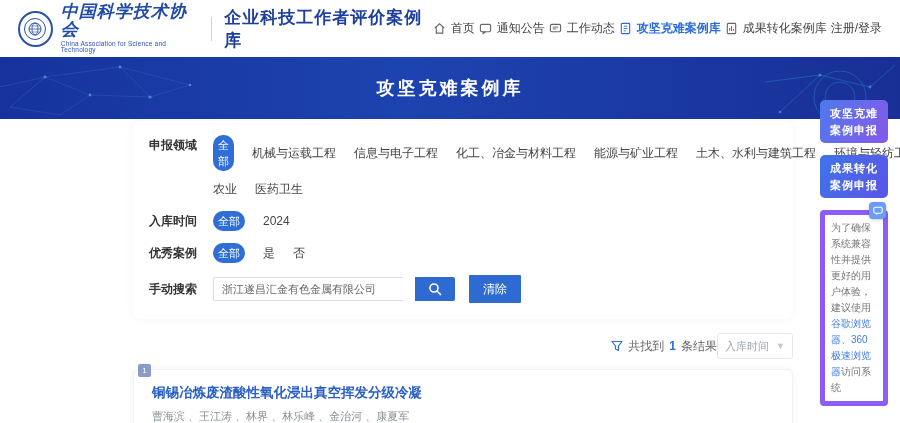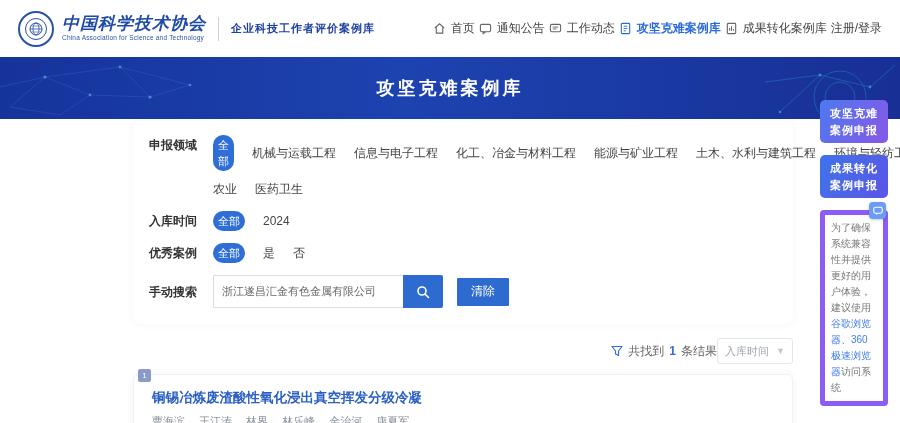--- a/index.html
+++ b/index.html
@@ -11,21 +11,21 @@
 
   
   .topbar { height:57px; display:flex; align-items:center; padding:0 18px; background:#fff; }
   .logo-group { display:flex; align-items:center; }
   .seal { width:36px; height:36px; border-radius:50%; border:2px solid #2a52a8; display:flex; align-items:center; justify-content:center; margin-right:8px; }
   .seal svg { display:block; }
   .org-names { display:flex; flex-direction:column; line-height:1.05; }
   .org-cn { font-family:"DejaVu Serif", serif; font-weight:bold; font-style:italic; font-size:17px; color:#1f4aa8; letter-spacing:1px; }
   .org-en { font-size:6.5px; color:#2a52a8; margin-top:2px; letter-spacing:0.2px; }
   .v-sep { width:1px; height:24px; background:#c9d2e4; margin:0 12px; }
-  .site-title { font-size:11px; font-weight:bold; color:#1d3f9e; letter-spacing:1px; }
+  .site-title { font-size:17px; font-weight:bold; color:#1d3f9e; letter-spacing:1px; }
 
   .nav { margin-left:auto; display:flex; align-items:flex-end; gap:4px; }
   .nav-item { display:flex; align-items:center; gap:5px; font-size:12px; color:#444; cursor:pointer; white-space:nowrap; }
   .nav-item .nicon { width:13px; height:13px; display:inline-flex; }
   .nav-item.active { color:#2b6bd8; font-weight:bold; }
   .nav-item.active .nicon svg * { stroke:#2b6bd8; }
 
   
   .banner { position:relative; height:62px; background:linear-gradient(90deg,#16339b,#1d43b0 45%,#182f96); overflow:hidden; }
   .banner-title { position:absolute; left:0; right:0; top:50%; transform:translateY(-50%); text-align:center; color:#fff; font-size:18px; font-weight:bold; letter-spacing:3px; }
@@ -38,21 +38,21 @@
 
   .filter-card { background:#fff; border-radius:8px; padding:14px 16px 4px; box-shadow:0 0 10px rgba(30,60,120,0.05); }
   .f-row { display:flex; align-items:flex-start; margin-bottom:12px; }
   .f-label { width:64px; flex:none; font-size:12px; font-weight:bold; color:#333; line-height:20px; }
   .f-opts { display:flex; flex-direction:column; gap:8px; }
   .f-line { display:flex; align-items:center; gap:18px; }
   .pill { background:#2e6ed6; color:#fff; font-size:11px; line-height:16px; padding:2px 5px; border-radius:10px; cursor:pointer; }
   .opt { font-size:12px; color:#444; line-height:20px; cursor:pointer; white-space:nowrap; }
 
   .search-row { display:flex; align-items:center; }
-  .search-box { display:flex; align-items:stretch; height:33px; }
+  .search-box { display:flex; align-items:stretch; height:24px;gap:12px; }
   .search-input { width:190px; border:1px solid #d9dde4; border-right:none; border-radius:2px 0 0 2px; padding:0 8px; font-size:11px; color:#666; font-family:"Liberation Sans",sans-serif; outline:none; }
   .search-btn { width:40px; background:#2e6bd0; border:none; border-radius:0 2px 2px 0; display:flex; align-items:center; justify-content:center; cursor:pointer; }
   .clear-btn { margin-left:14px; height:28px; padding:0 14px; background:#2e6bd0; color:#fff; border:none; border-radius:1px; font-size:12px; cursor:pointer; font-family:"Liberation Sans",sans-serif; }
 
   .results-row { margin-top:14px; display:flex; align-items:center; justify-content:flex-end; }
   .count-wrap { display:flex; align-items:center; gap:5px; font-size:12px; color:#666; }
   .count-num { color:#2e6ed6; font-weight:bold; }
   .sort-select { width:76px; height:26px; background:#fff; border:1px solid #e4e7ee; border-radius:3px; display:flex; align-items:center; justify-content:space-between; padding:0 7px; font-size:11px; color:#a0a6b2; cursor:pointer; }
   .chev { font-size:9px; color:#c2c6cf; }
 

